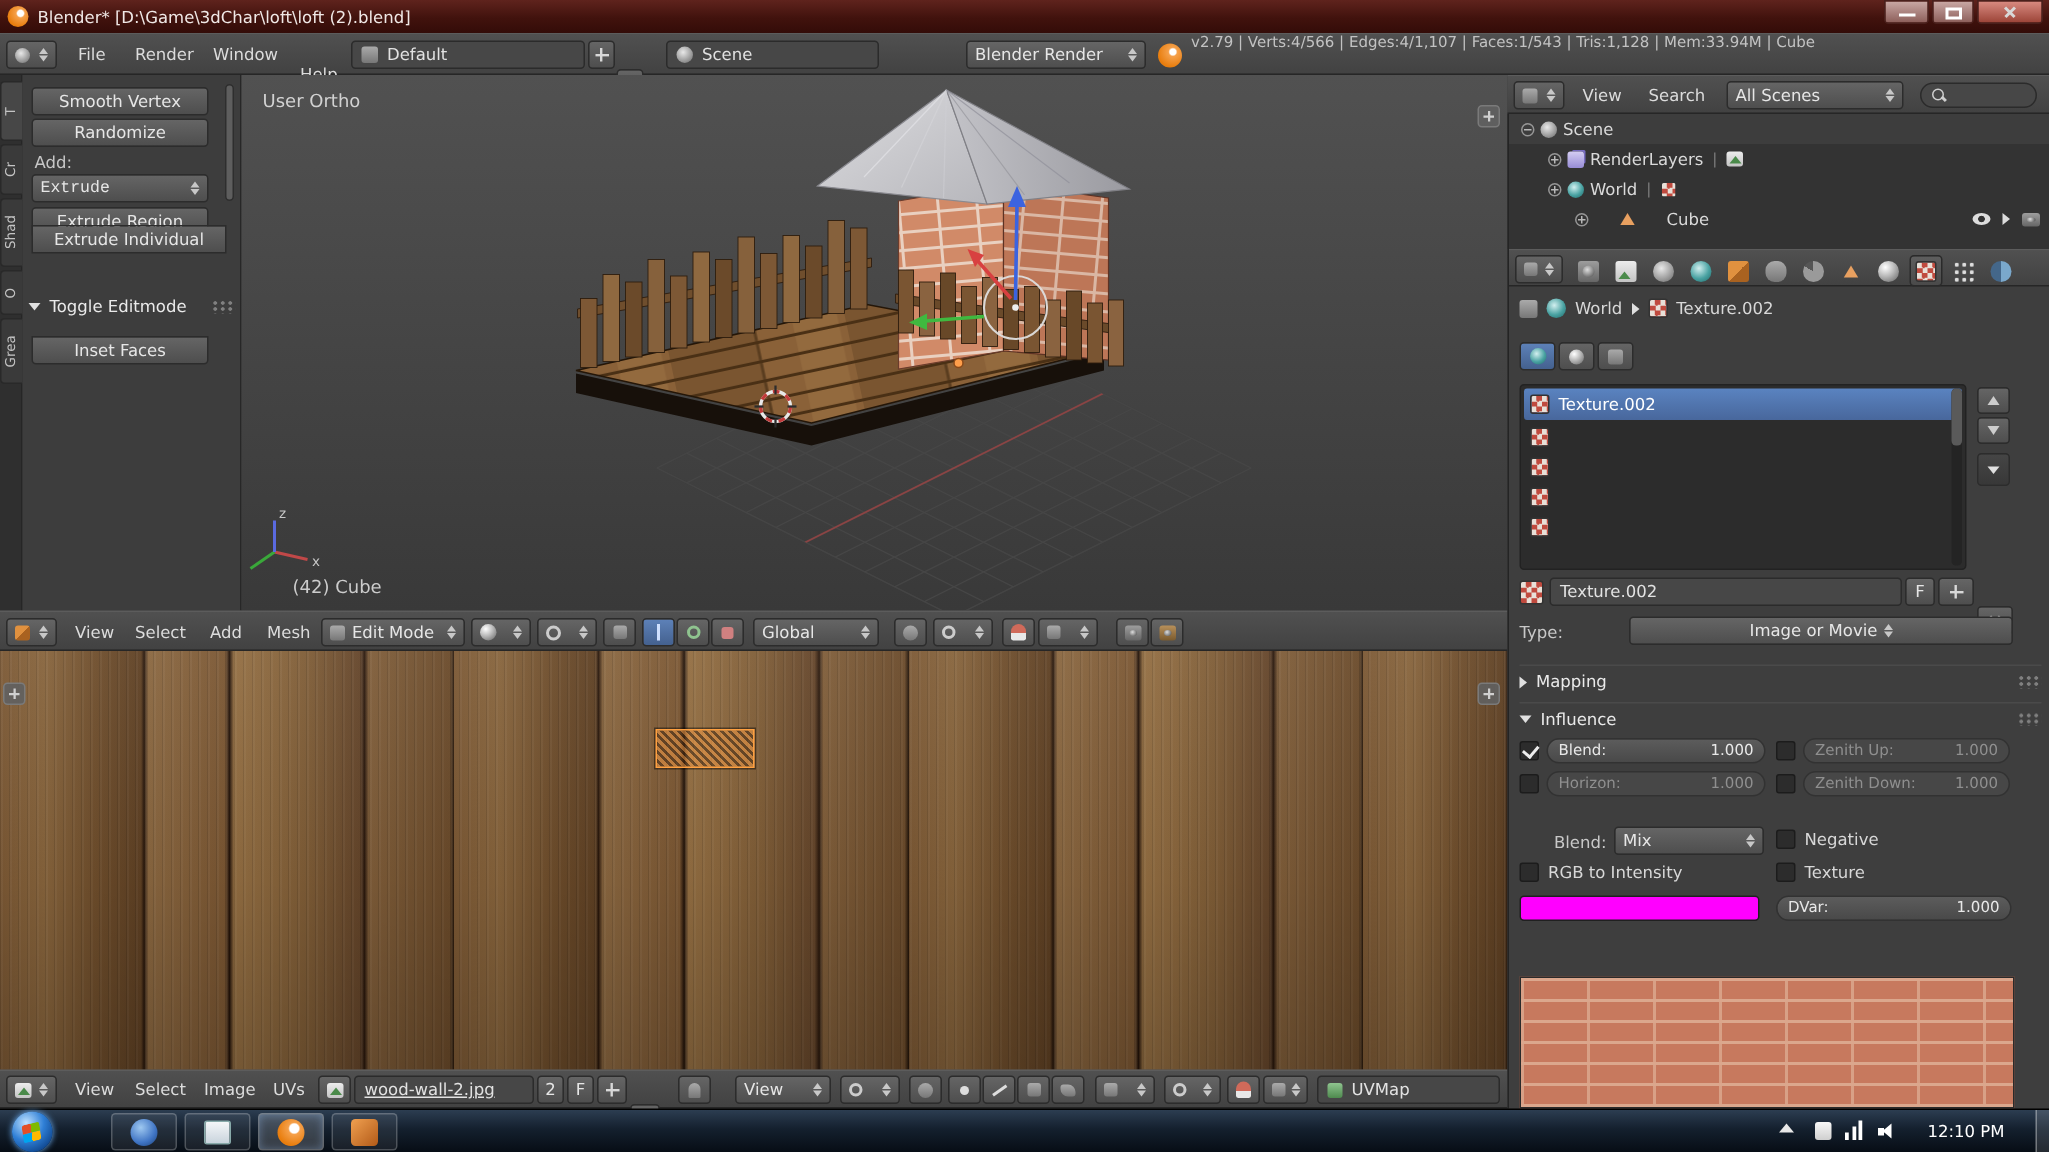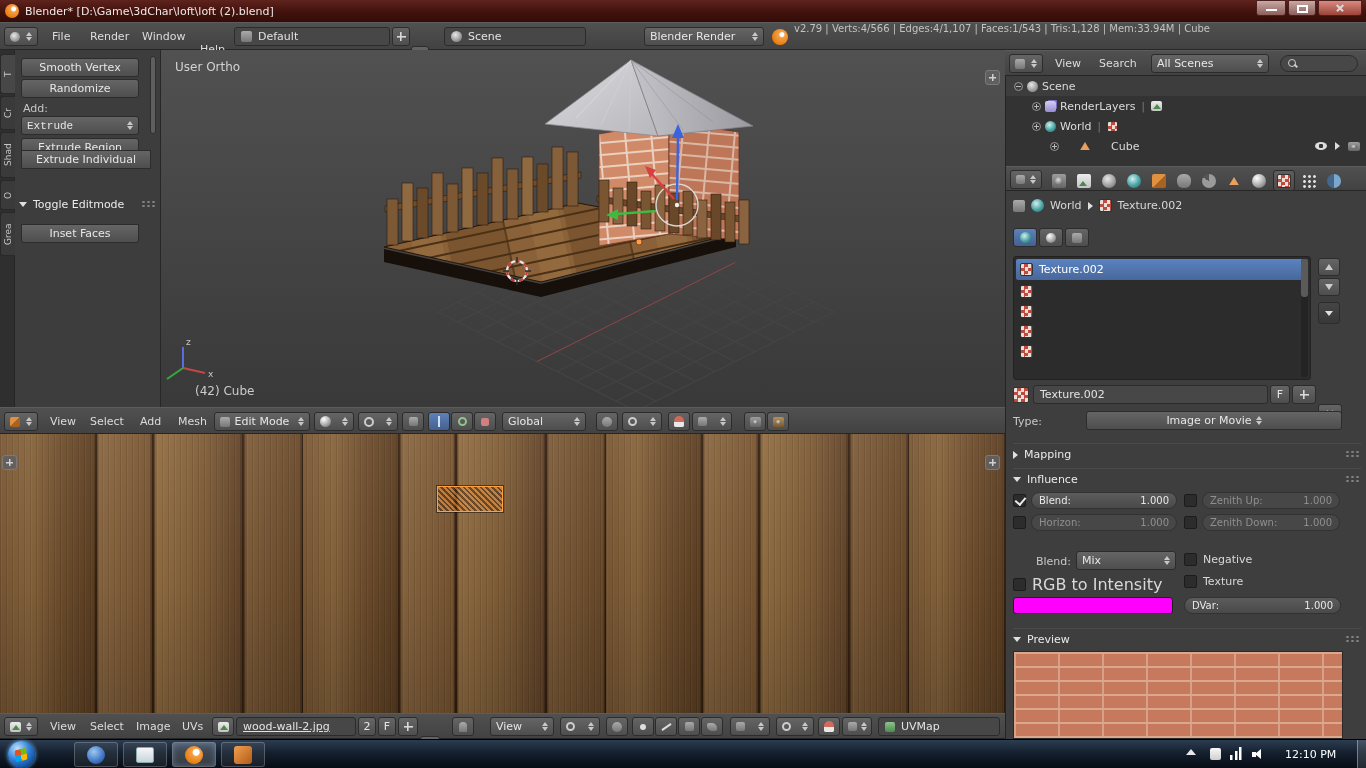--- a/index.html
+++ b/index.html
@@ -694,37 +694,32 @@
           <i class="u"></i>
           <i class="d"></i>
         </span>
       </div>
     <div class="abs row" style="left:178px;top:387px;gap:6px;">
       <span class="cb"></span>
       <span style="font-size:11px;color:#d8d8d8;">Negative</span>
     </div>
     <div class="abs row" style="left:7px;top:409px;gap:6px;">
       <span class="cb"></span>
-      <span style="font-size:16px;color:#d8d8d8;">RGB to Intensity</span>
+      <span style="font-size:11px;color:#d8d8d8;">RGB to Intensity</span>
     </div>
     <div class="abs row" style="left:178px;top:409px;gap:6px;">
       <span class="cb"></span>
       <span style="font-size:11px;color:#d8d8d8;">Texture</span>
     </div>
     <div class="abs" style="left:7px;top:431px;width:160px;height:17px;background:#ff00ff;border:1px solid #202020;border-radius:3px;"></div>
     <div class="slider abs" style="left:178px;top:431px;width:157px;">
         <span>DVar:</span>
         <span>1.000</span>
       </div>
 
-    <div class="panel-hdr abs" style="left:7px;top:462px;width:348px;border-top:1px solid #4a4a4a;padding-top:4px;">
-      <span class="tri-d"></span>
-        <span>Preview</span>
-        <span class="dots" style="margin-left:auto;"></span>
-    </div>
     <div class="brick abs" style="left:7px;top:485px;width:330px;height:88px;"></div>
   </div>
 
   <div id="taskbar" class="abs">
     <div class="abs" style="left:8px;top:1px;width:27px;height:27px;border-radius:50%;background:radial-gradient(circle at 35% 28%,#bfe2ff,#2f7fd6 45%,#0b3f85 85%);box-shadow:0 0 4px #6fb6ff;">
       <div style="position:absolute;left:7px;top:8px;width:12px;height:12px;border-radius:2px;transform:rotate(-8deg) skewY(-6deg);background:linear-gradient(90deg,#e34f26 50%,#7fba00 50%) 0 0/12px 6px no-repeat,linear-gradient(90deg,#00a4ef 50%,#ffb900 50%) 0 6px/12px 6px no-repeat;"></div>
     </div>
     <div class="abs" style="left:74px;top:2px;display:flex;gap:5px;">
       <div class="tb-app">
           <span class="gi" style="width:18px;height:18px;border-radius:50%;background:radial-gradient(circle at 38% 32%,#9ec8f0,#3f74c4 60%,#1c3f73);"></span>

